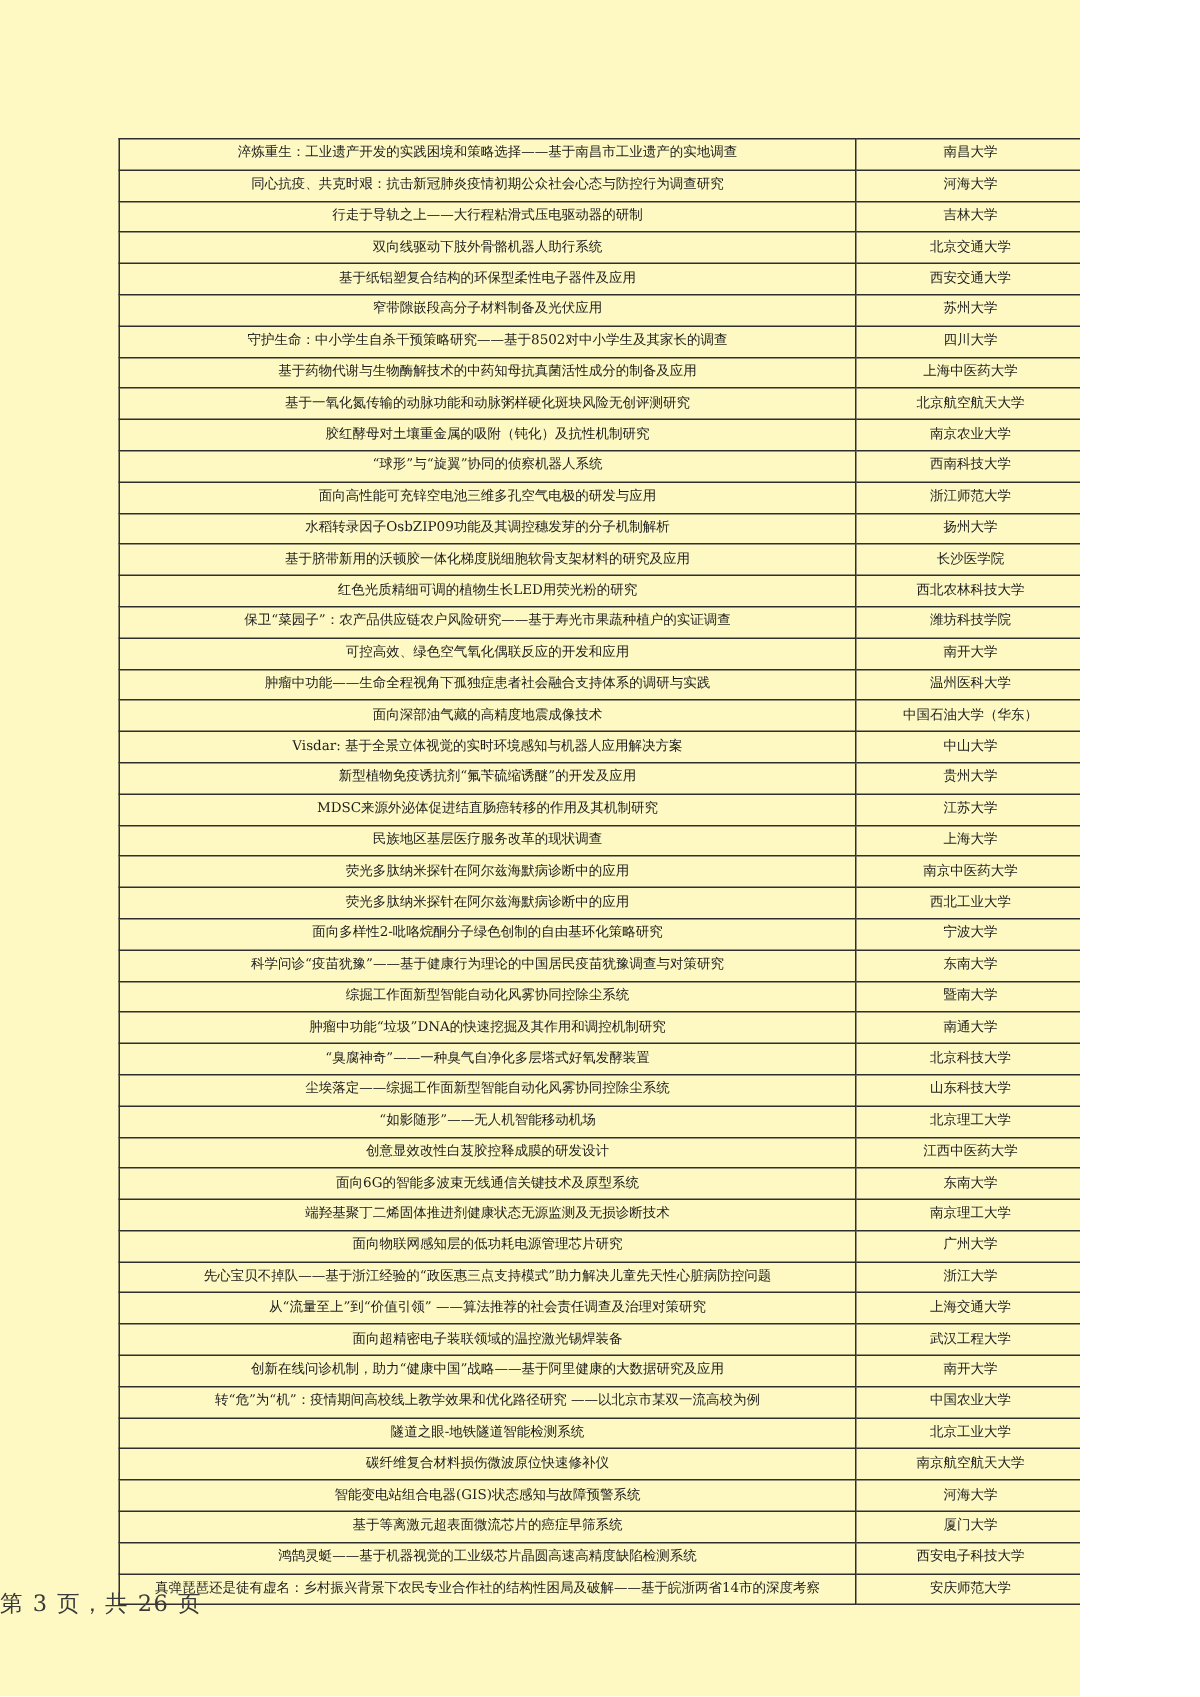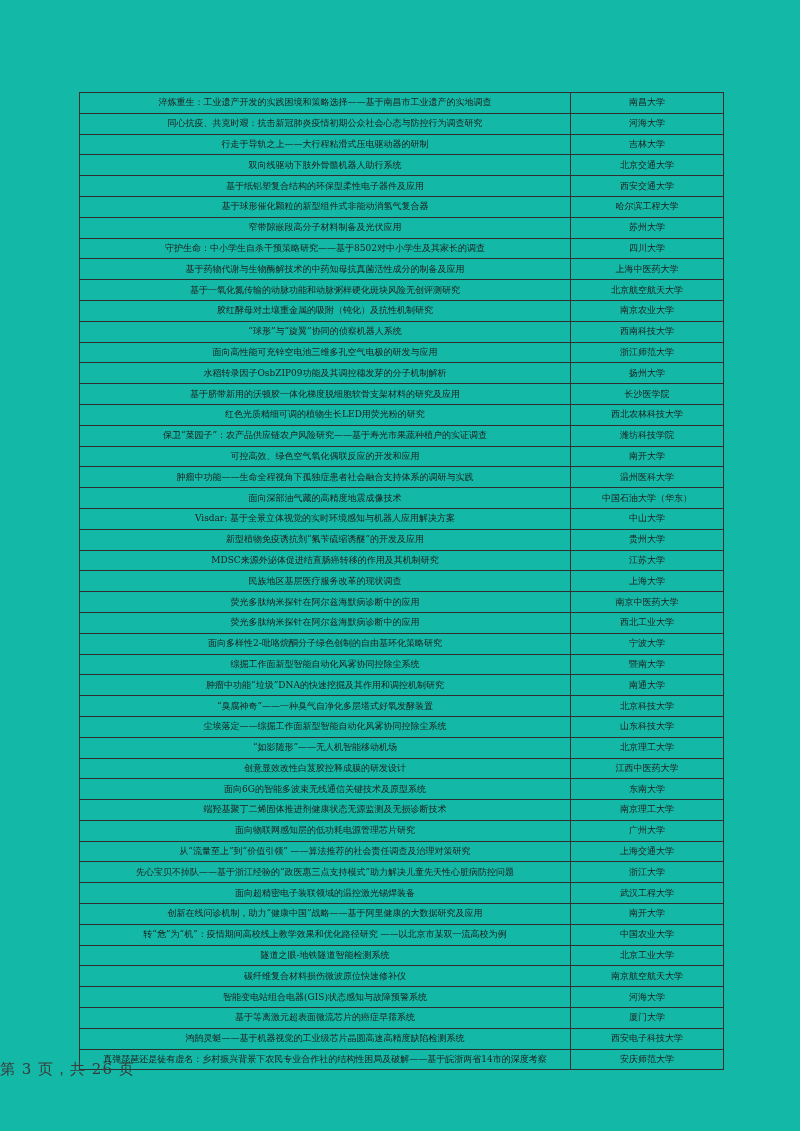--- a/index.html
+++ b/index.html
@@ -7,23 +7,23 @@
     padding: 0;
     background: #ffffff;
     width: 800px;
     height: 1131px;
     position: relative;
     font-family: "DejaVu Serif", "Liberation Serif", serif;
   }
   .page {
     position: absolute;
     top: 0; left: 0;
-    width: 800px;
+    width: 720px;
     height: 1131px;
-    background: #14b8a6;
+    background: #fef9c3;
     overflow: hidden;
   }
   table.projects {
     position: absolute;
     left: 79px;
     top: 92px;
     width: 644px;
     border-collapse: collapse;
     table-layout: fixed;
   }
@@ -81,24 +81,20 @@
         </tr>
         <tr>
           <td>双向线驱动下肢外骨骼机器人助行系统</td>
           <td>北京交通大学</td>
         </tr>
         <tr>
           <td>基于纸铝塑复合结构的环保型柔性电子器件及应用</td>
           <td>西安交通大学</td>
         </tr>
         <tr>
-          <td>基于球形催化颗粒的新型组件式非能动消氢气复合器</td>
-          <td>哈尔滨工程大学</td>
-        </tr>
-        <tr>
           <td>窄带隙嵌段高分子材料制备及光伏应用</td>
           <td>苏州大学</td>
         </tr>
         <tr>
           <td>守护生命：中小学生自杀干预策略研究——基于8502对中小学生及其家长的调查</td>
           <td>四川大学</td>
         </tr>
         <tr>
           <td>基于药物代谢与生物酶解技术的中药知母抗真菌活性成分的制备及应用</td>
           <td>上海中医药大学</td>
@@ -169,20 +165,24 @@
         </tr>
         <tr>
           <td>荧光多肽纳米探针在阿尔兹海默病诊断中的应用</td>
           <td>西北工业大学</td>
         </tr>
         <tr>
           <td>面向多样性2-吡咯烷酮分子绿色创制的自由基环化策略研究</td>
           <td>宁波大学</td>
         </tr>
         <tr>
+          <td>科学问诊“疫苗犹豫”——基于健康行为理论的中国居民疫苗犹豫调查与对策研究</td>
+          <td>东南大学</td>
+        </tr>
+        <tr>
           <td>综掘工作面新型智能自动化风雾协同控除尘系统</td>
           <td>暨南大学</td>
         </tr>
         <tr>
           <td>肿瘤中功能“垃圾”DNA的快速挖掘及其作用和调控机制研究</td>
           <td>南通大学</td>
         </tr>
         <tr>
           <td>“臭腐神奇”——一种臭气自净化多层塔式好氧发酵装置</td>
           <td>北京科技大学</td>
@@ -205,28 +205,28 @@
         </tr>
         <tr>
           <td>端羟基聚丁二烯固体推进剂健康状态无源监测及无损诊断技术</td>
           <td>南京理工大学</td>
         </tr>
         <tr>
           <td>面向物联网感知层的低功耗电源管理芯片研究</td>
           <td>广州大学</td>
         </tr>
         <tr>
+          <td>先心宝贝不掉队——基于浙江经验的“政医惠三点支持模式”助力解决儿童先天性心脏病防控问题</td>
+          <td>浙江大学</td>
+        </tr>
+        <tr>
           <td>从“流量至上”到“价值引领” ——算法推荐的社会责任调查及治理对策研究</td>
           <td>上海交通大学</td>
         </tr>
         <tr>
-          <td>先心宝贝不掉队——基于浙江经验的“政医惠三点支持模式”助力解决儿童先天性心脏病防控问题</td>
-          <td>浙江大学</td>
-        </tr>
-        <tr>
           <td>面向超精密电子装联领域的温控激光锡焊装备</td>
           <td>武汉工程大学</td>
         </tr>
         <tr>
           <td>创新在线问诊机制，助力“健康中国”战略——基于阿里健康的大数据研究及应用</td>
           <td>南开大学</td>
         </tr>
         <tr>
           <td>转“危”为“机”：疫情期间高校线上教学效果和优化路径研究 ——以北京市某双一流高校为例</td>
           <td>中国农业大学</td>

